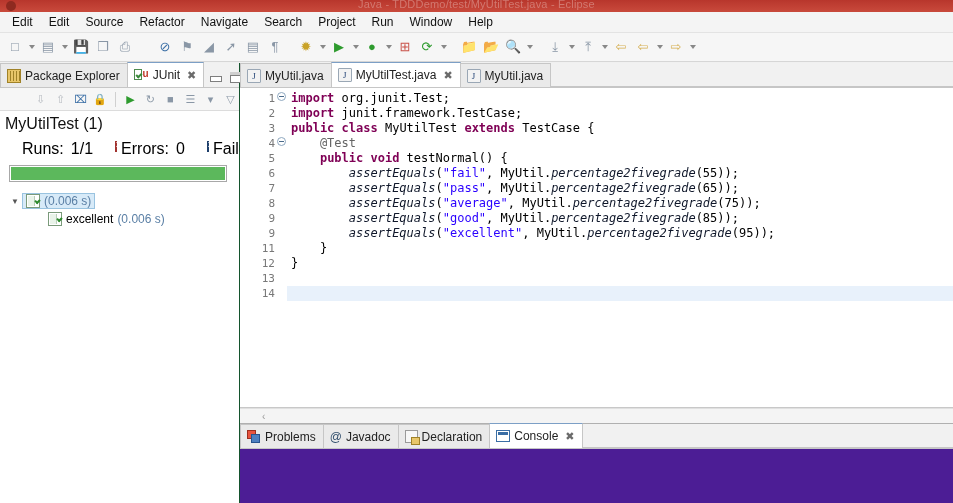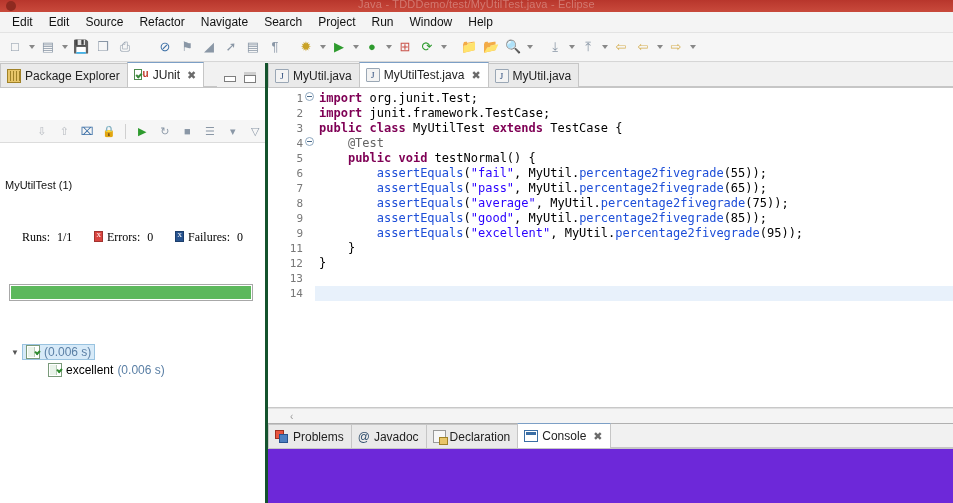--- a/index.html
+++ b/index.html
@@ -85,26 +85,25 @@
   .tb-sep { width: 9px; }
   .tb-gap { width: 18px; }
 
   
   .main {
     position: absolute;
     top: 63px; left: 0; right: 0; bottom: 0;
     display: flex;
   }
   .left-pane {
-    width: 268px;
+    width: 240px;
     background: #fff;
-    border-right: 3px solid #14532d;
+    border-right: 1px solid #14532d;
     display: flex; flex-direction: column;
     position: relative;
-    gap: 32px;
   }
   .right-pane {
     flex: 1;
     display: flex; flex-direction: column;
     background: #f6f6f6;
     min-width: 0;
   }
 
   
   .tabstrip {
@@ -167,30 +166,29 @@
     background: #f6f6f6;
     border-bottom: 1px solid #dcdcdc;
     display: flex; align-items: center;
     padding-left: 32px;
     gap: 3px;
   }
   .jt-btn { width: 20px; height: 19px; display:flex; align-items:center; justify-content:center; }
   .jt-sep { width:1px; height:15px; background:#d0d0d0; margin:0 3px; }
 
   .junit-title {
-    font-size: 11px;
+    font-size: 16px;
     padding: 4px 0 3px 5px;
     color: #111;
   }
   .junit-counters {
     display: flex; 
     padding: 4px 0 4px 22px;
     gap: 0;
-    font-size: 12px;
-    font-family: Liberation Serif, serif;
+    font-size: 16px;
   }
   .ct-label { margin-right: 7px; }
   .ct-val { margin-right: 22px; }
   .mini-sq {
     display:inline-block; width:11px; height:11px;
     margin-right: 4px; position: relative; top: 1px;
     border: 1px solid rgba(0,0,0,.25);
   }
   .mini-sq.err { background:#d9443f; }
   .mini-sq.fail { background:#27538f; }
@@ -311,36 +309,36 @@
     font-size: 12px;
     line-height: 15px;
     white-space: pre;
     overflow: hidden;
   }
   .codearea .line { height: 15px; padding-left: 4px; }
   .codearea .line.current { background: #e8f1fb; }
   .kw { color: #7f0055; font-weight: bold; }
   .str { color: #2a00ff; }
   .ann { color: #646464; }
-  .mth { color: #1d4ed8; }
+  .mth { font-style: italic; color: #0f172a; }
 
   .editor-hscroll {
     height: 15px;
     background: #f4f4f4;
     border-top: 1px solid #e0e0e0;
     display: flex; align-items: center;
     padding-left: 22px;
     color: #999; font-size: 10px;
   }
 
   
   .bottom-view {
     height: 80px;
     display: flex; flex-direction: column;
-    background: #6d28d9;
+    background: #4c1d95;
     border-top: 1px solid #b0b0b0;
   }
   .console-body {
     flex: 1;
     background: #fff;
     padding: 6px 6px 0 6px;
     font-size: 12px;
     color: #111;
     overflow: hidden;
   }

